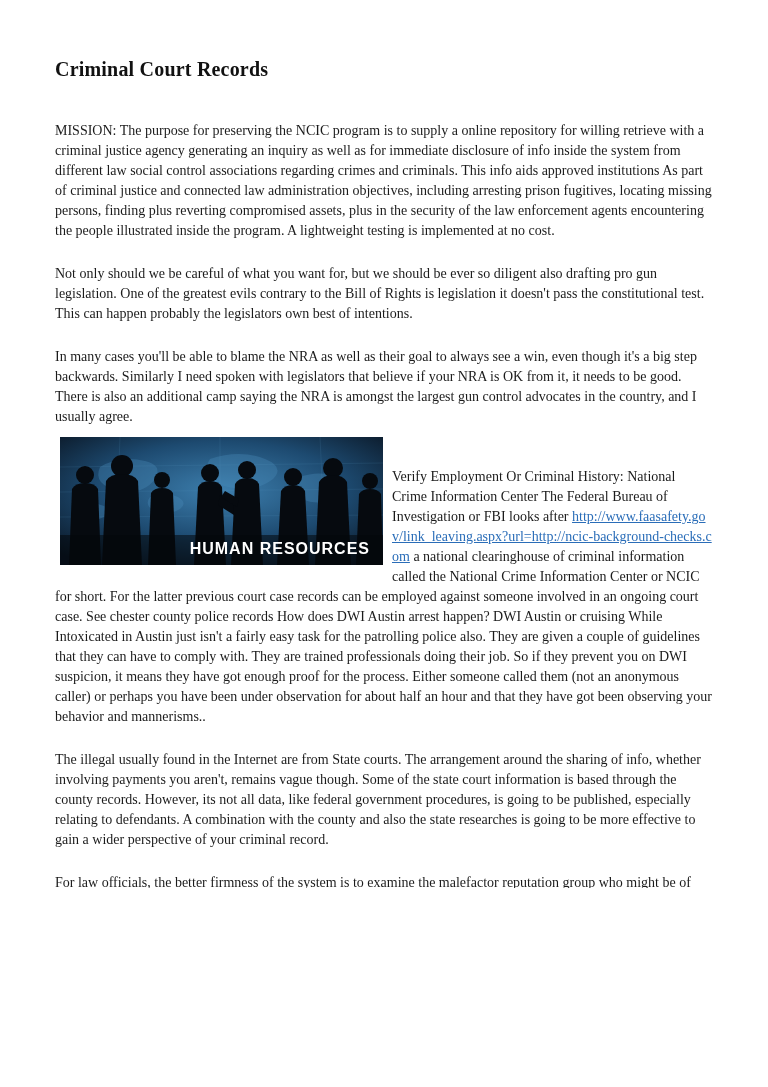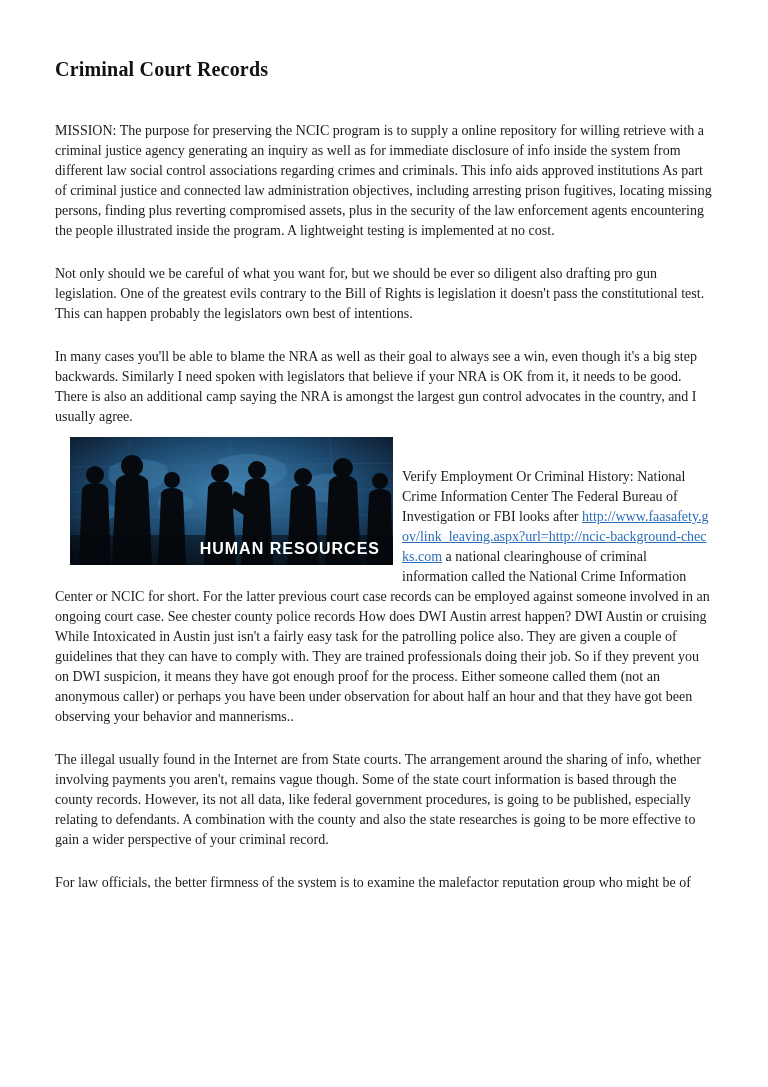--- a/index.html
+++ b/index.html
@@ -32,21 +32,21 @@
     margin: 0 0 23px 0;
     text-align: left;
   }
   .wrap-para {
     margin-top: 40px;
   }
   .img-float {
     float: left;
     width: 323px;
     height: 128px;
-    margin: -30px 9px 6px 15px;
+    margin: -30px 9px 6px 5px;
     position: relative;
     display: block;
     background: #86efac;
   }
   .img-float svg { display: block; }
   .link {
     color: #2a6db8;
     text-decoration: underline;
     word-break: break-all;
   }

